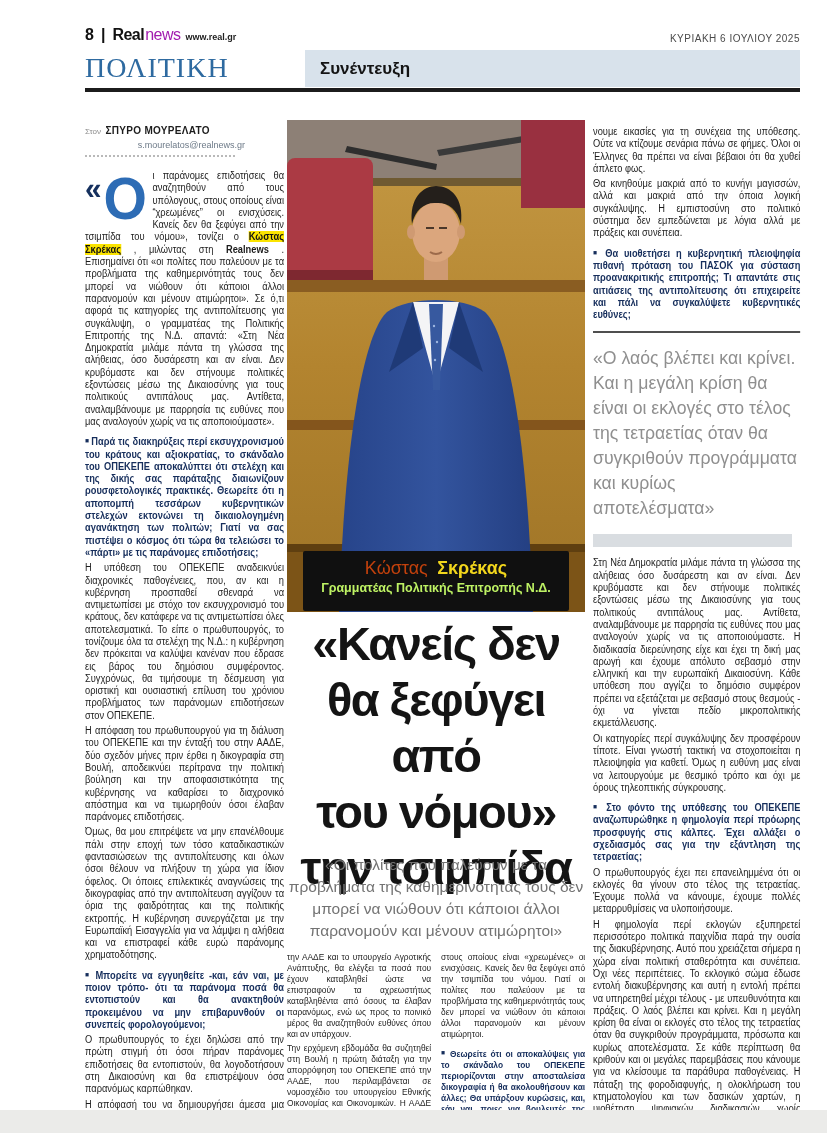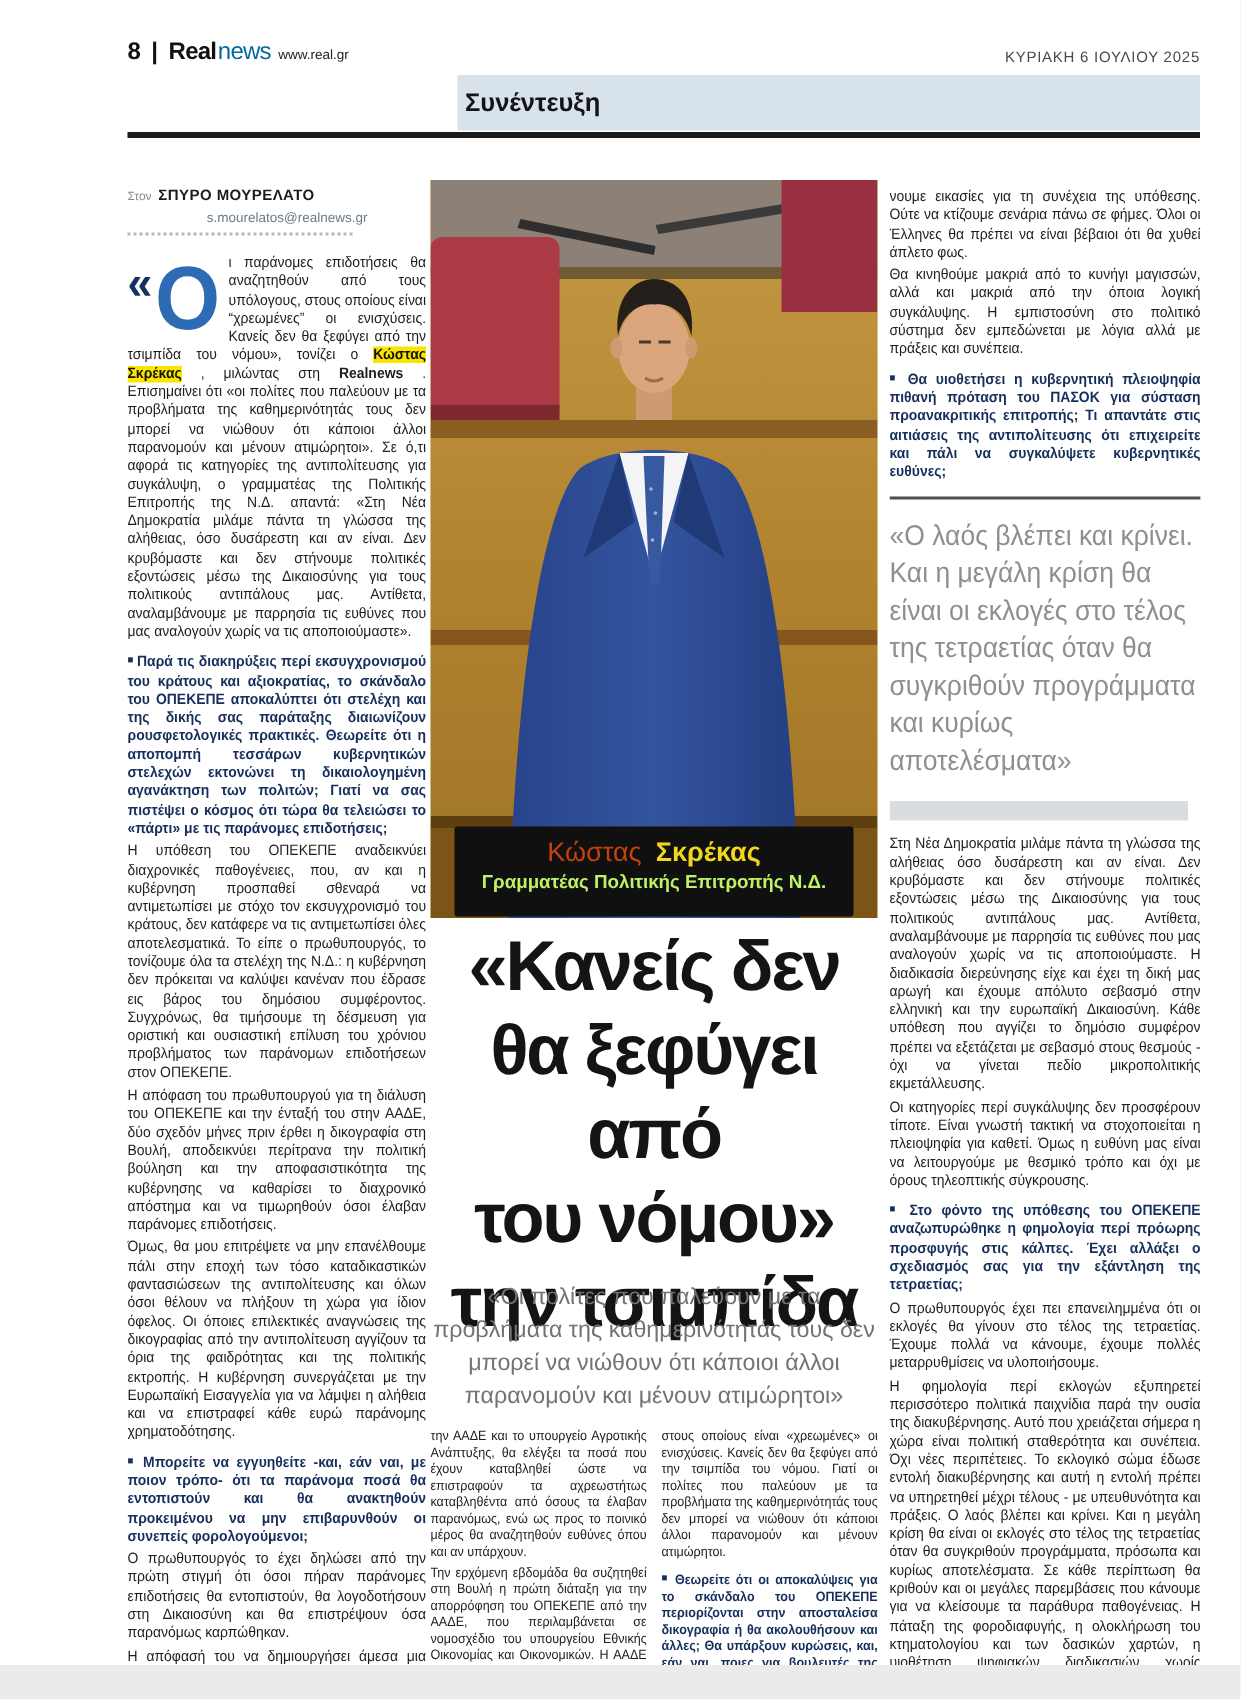--- a/index.html
+++ b/index.html
@@ -5,29 +5,29 @@
   html,body{margin:0;padding:0;}
   body{width:827px;height:1133px;background:#e9e9e7;font-family:"Liberation Sans",sans-serif;overflow:hidden;}
   .page{position:relative;width:827px;height:1133px;background:#ffffff;overflow:hidden;}
 
   
   .topbar{position:absolute;left:85px;top:20px;width:715px;height:24px;display:flex;justify-content:space-between;align-items:flex-end;}
   .brand{display:flex;align-items:baseline;gap:5px;color:#111;}
   .pgnum{font-size:16px;font-weight:bold;}
   .pipe{font-size:16px;font-weight:bold;margin:0 2px;}
   .brand-bold{font-size:16px;font-weight:bold;letter-spacing:-0.5px;}
-  .brand-light{font-size:16px;font-weight:normal;color:#0369a1;letter-spacing:-0.5px;margin-left:-4px;}
-  .site{font-size:9px;font-weight:normal;color:#222;}
+  .brand-light{font-size:16px;font-weight:normal;color:#a21caf;letter-spacing:-0.5px;margin-left:-4px;}
+  .site{font-size:9px;font-weight:bold;color:#222;}
   .issue-date{font-size:10px;color:#4a4a4a;letter-spacing:0.5px;}
 
   
   .section-row{position:absolute;left:85px;top:50px;width:715px;height:37px;}
   .section-title{position:absolute;left:0;top:2px;font-family:"Liberation Serif",serif;font-size:28px;color:#2e6aa0;letter-spacing:1px;}
   .kicker-band{position:absolute;left:220px;top:0;right:0;height:37px;background:#d8e2eb;}
-  .kicker{font-size:17px;font-weight:bold;color:#141414;line-height:37px;padding-left:5px;display:block;}
+  .kicker{font-size:17px;font-weight:bold;color:#141414;line-height:37px;padding-left:15px;display:block;}
   .black-rule{position:absolute;left:85px;top:88px;width:715px;height:4px;background:#1c1c1c;}
 
   
   .byline{position:absolute;left:85px;top:120px;width:160px;}
   .byline .prefix{font-size:8px;color:#8a8a8a;text-align:right;}
   .byline .author{font-size:10px;font-weight:bold;color:#1c1c1c;letter-spacing:0.3px;}
   .byline .email{font-size:9px;color:#6d7a88;margin-top:2px;text-align:right;}
   .byline .dots{border-bottom:2px dotted #b9b9b9;margin-top:5px;width:150px;}
 
   
@@ -75,20 +75,21 @@
       <span class="pgnum">8</span>
       <span class="pipe">|</span>
       <span class="brand-bold">Real</span>
       <span class="brand-light">news</span>
       <span class="site">www.real.gr</span>
     </div>
     <div class="issue-date">ΚΥΡΙΑΚΗ 6 ΙΟΥΛΙΟΥ 2025</div>
   </div>
 
   <div class="section-row">
+    <div class="section-title">ΠΟΛΙΤΙΚΗ</div>
     <div class="kicker-band">
       <span class="kicker">Συνέντευξη</span>
     </div>
   </div>
   <div class="black-rule"></div>
 
   <div class="byline">
     <div>
       <span class="prefix">Στον</span>
       <span class="author">ΣΠΥΡΟ ΜΟΥΡΕΛΑΤΟ</span>

